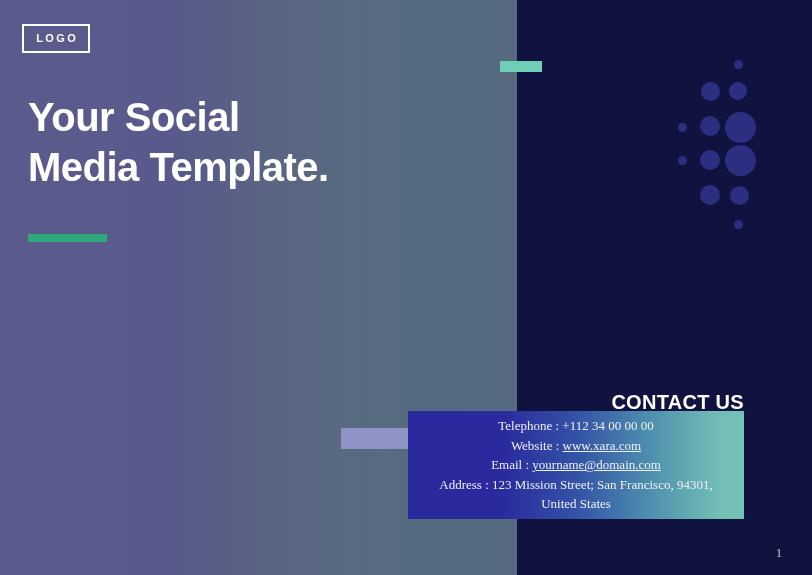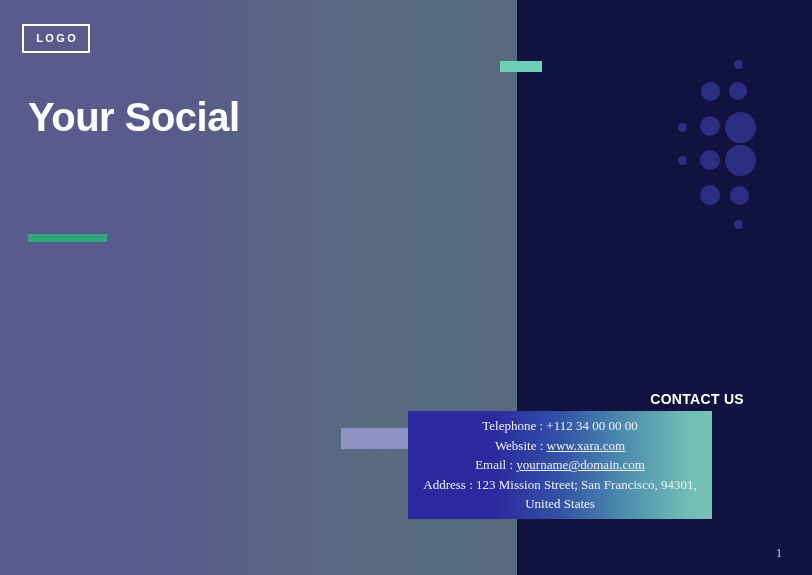--- a/index.html
+++ b/index.html
@@ -119,30 +119,30 @@
     border-radius: 50%;
     background: #2b2f82;
   }
 
   
   .contact-heading {
     position: absolute;
     right: 68px;
     top: 391px;
     color: #ffffff;
-    font-size: 14px;
+    font-size: 20px;
     font-weight: bold;
     letter-spacing: 0.3px;
     white-space: nowrap;
   }
   .contact-box {
     position: absolute;
     left: 408px;
     top: 411px;
-    width: 304px;
+    width: 336px;
     height: 108px;
     background: linear-gradient(90deg,
                 #2a2a9e 0%,
                 #2a2a9e 28%,
                 #3352a6 50%,
                 #4e8fae 72%,
                 #72bdb5 92%,
                 #76c2b6 100%);
     display: flex;
     align-items: center;
@@ -184,20 +184,21 @@
 
   <div class="bg-left"></div>
   <div class="bg-right"></div>
 
   <div class="logo-box">
     <span class="logo-text">LOGO</span>
   </div>
 
   <div class="headline">
     <span class="line">Your Social</span>
+    <span class="line">Media Template.</span>
   </div>
 
   <div class="green-bar"></div>
   <div class="teal-bar"></div>
   <div class="purple-bar"></div>
 
   <div class="dots" id="dot-pattern">
       <div class="dot" style="left: 78.5px; top: 9.5px; width: 9px; height: 9px; background: rgb(43, 47, 130);"></div>
       <div class="dot" style="left: 45.5px; top: 31.5px; width: 19px; height: 19px; background: rgb(43, 47, 130);"></div>
       <div class="dot" style="left: 74px; top: 32px; width: 18px; height: 18px; background: rgb(43, 47, 130);"></div>

